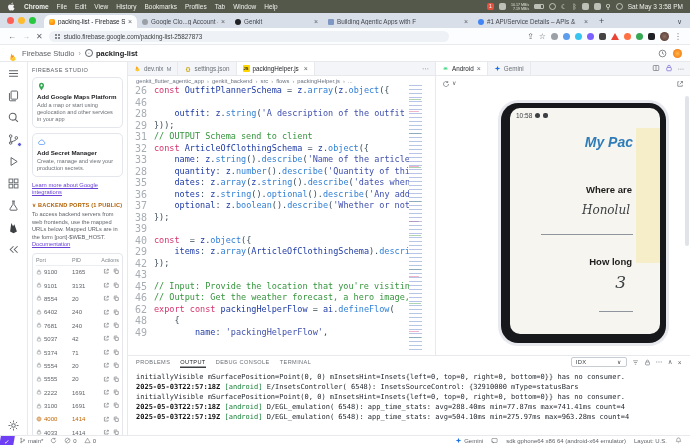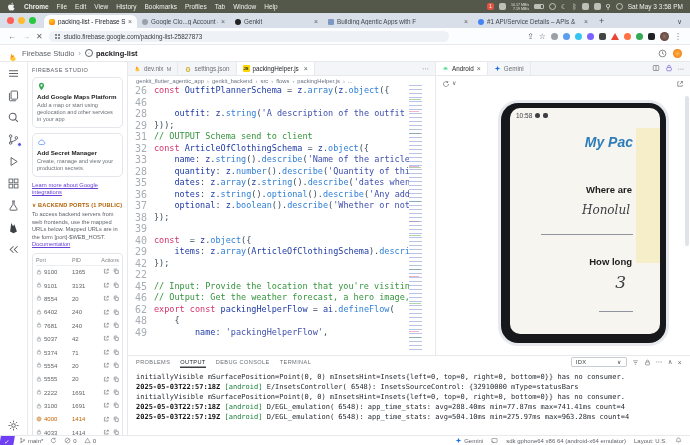--- a/index.html
+++ b/index.html
@@ -731,21 +731,21 @@
         <div class="cline"><span class="ln">33</span><span class="tk-p">    </span><span class="tk-v">name</span><span class="tk-p">: </span><span class="tk-v">z</span><span class="tk-p">.</span><span class="tk-f">string</span><span class="tk-p">().</span><span class="tk-f">describe</span><span class="tk-p">(</span><span class="tk-s">'Name of the article o</span></div>
         <div class="cline"><span class="ln">28</span><span class="tk-p">    </span><span class="tk-v">quantity</span><span class="tk-p">: </span><span class="tk-v">z</span><span class="tk-p">.</span><span class="tk-f">number</span><span class="tk-p">().</span><span class="tk-f">describe</span><span class="tk-p">(</span><span class="tk-s">'Quantity of this</span></div>
         <div class="cline"><span class="ln">35</span><span class="tk-p">    </span><span class="tk-v">dates</span><span class="tk-p">: </span><span class="tk-v">z</span><span class="tk-p">.</span><span class="tk-f">array</span><span class="tk-p">(</span><span class="tk-v">z</span><span class="tk-p">.</span><span class="tk-f">string</span><span class="tk-p">().</span><span class="tk-f">describe</span><span class="tk-p">(</span><span class="tk-s">'dates when t</span></div>
         <div class="cline"><span class="ln">36</span><span class="tk-p">    </span><span class="tk-v">notes</span><span class="tk-p">: </span><span class="tk-v">z</span><span class="tk-p">.</span><span class="tk-f">string</span><span class="tk-p">().</span><span class="tk-f">optional</span><span class="tk-p">().</span><span class="tk-f">describe</span><span class="tk-p">(</span><span class="tk-s">'Any addit</span></div>
         <div class="cline"><span class="ln">37</span><span class="tk-p">    </span><span class="tk-v">optional</span><span class="tk-p">: </span><span class="tk-v">z</span><span class="tk-p">.</span><span class="tk-f">boolean</span><span class="tk-p">().</span><span class="tk-f">describe</span><span class="tk-p">(</span><span class="tk-s">'Whether or not t</span></div>
         <div class="cline"><span class="ln">38</span><span class="tk-p">});</span></div>
         <div class="cline"><span class="ln">39</span></div>
         <div class="cline"><span class="ln">40</span><span class="tk-k">const </span><span class="tk-p"> = </span><span class="tk-v">z</span><span class="tk-p">.</span><span class="tk-f">object</span><span class="tk-p">({</span></div>
         <div class="cline"><span class="ln">29</span><span class="tk-p">    </span><span class="tk-v">items</span><span class="tk-p">: </span><span class="tk-v">z</span><span class="tk-p">.</span><span class="tk-f">array</span><span class="tk-p">(</span><span class="tk-v">ArticleOfClothingSchema</span><span class="tk-p">).</span><span class="tk-f">describe</span></div>
         <div class="cline"><span class="ln">42</span><span class="tk-p">});</span></div>
-        <div class="cline"><span class="ln">22</span></div>
+        <div class="cline"><span class="ln">43</span></div>
         <div class="cline"><span class="ln">45</span><span class="tk-c">// Input: Provide the location that you're visiting,</span></div>
         <div class="cline"><span class="ln">46</span><span class="tk-c">// Output: Get the weather forecast, a hero image, a</span></div>
         <div class="cline"><span class="ln">62</span><span class="tk-k">export</span><span class="tk-p"> </span><span class="tk-k">const</span><span class="tk-p"> </span><span class="tk-v">packingHelperFlow</span><span class="tk-p"> = </span><span class="tk-v">ai</span><span class="tk-p">.</span><span class="tk-f">defineFlow</span><span class="tk-p">(</span></div>
         <div class="cline"><span class="ln">48</span><span class="tk-p">    {</span></div>
         <div class="cline"><span class="ln">49</span><span class="tk-p">        </span><span class="tk-v">name</span><span class="tk-p">: </span><span class="tk-s">'packingHelperFlow'</span><span class="tk-p">,</span></div>
       </div>
     <div class="minimap"></div>
   </div>
 
   <div class="preview">

